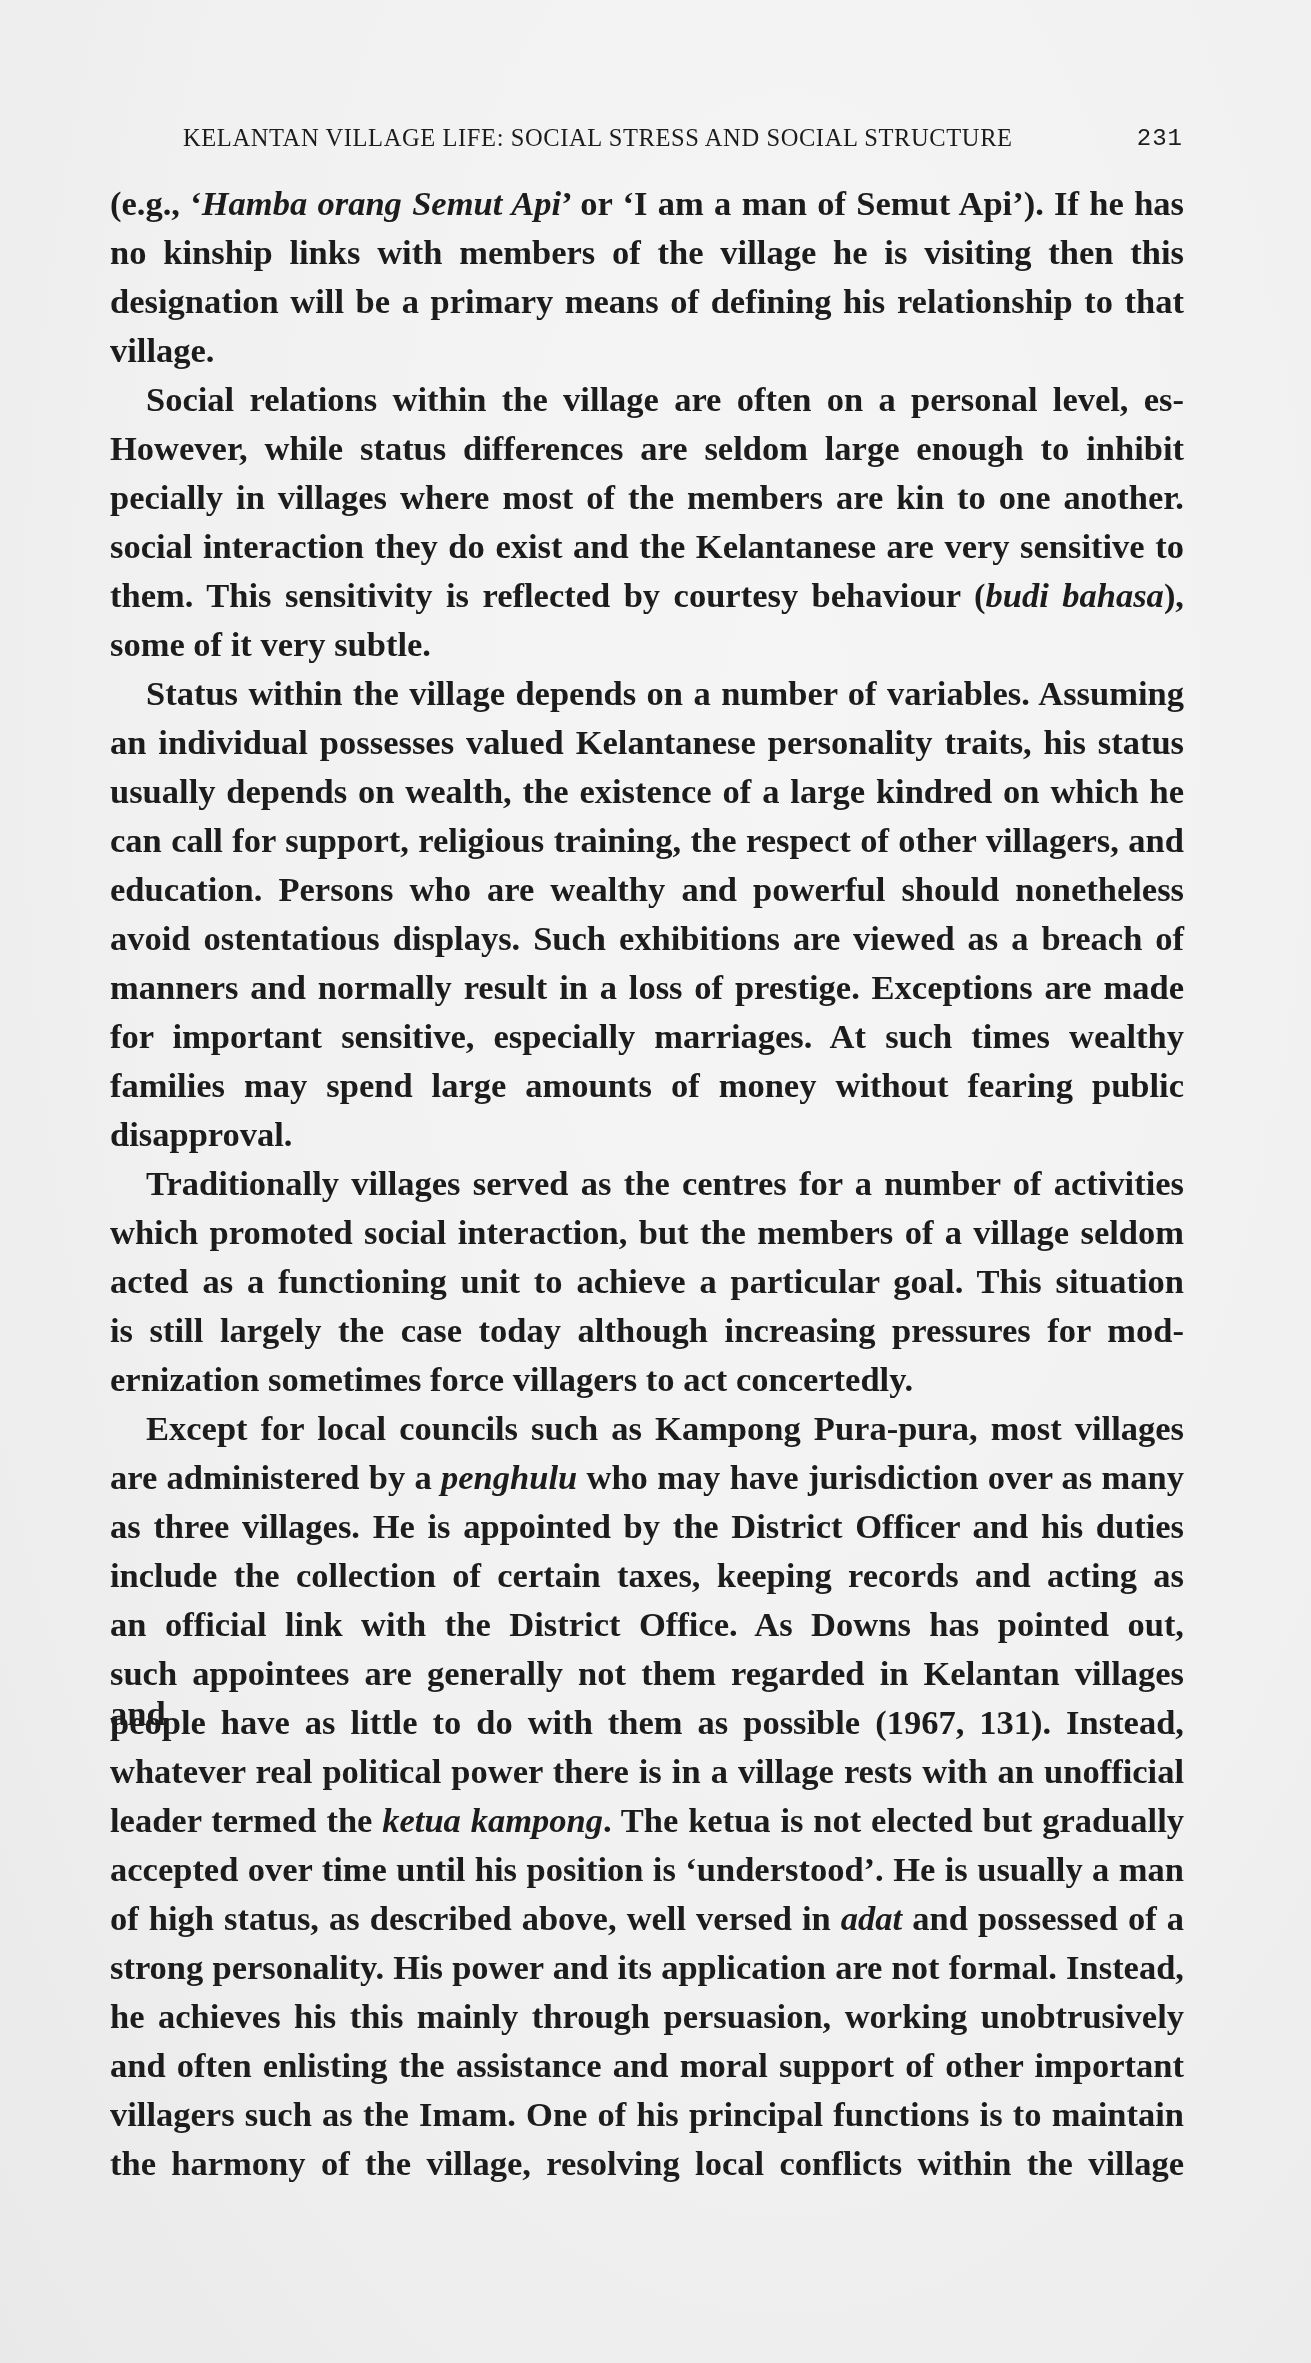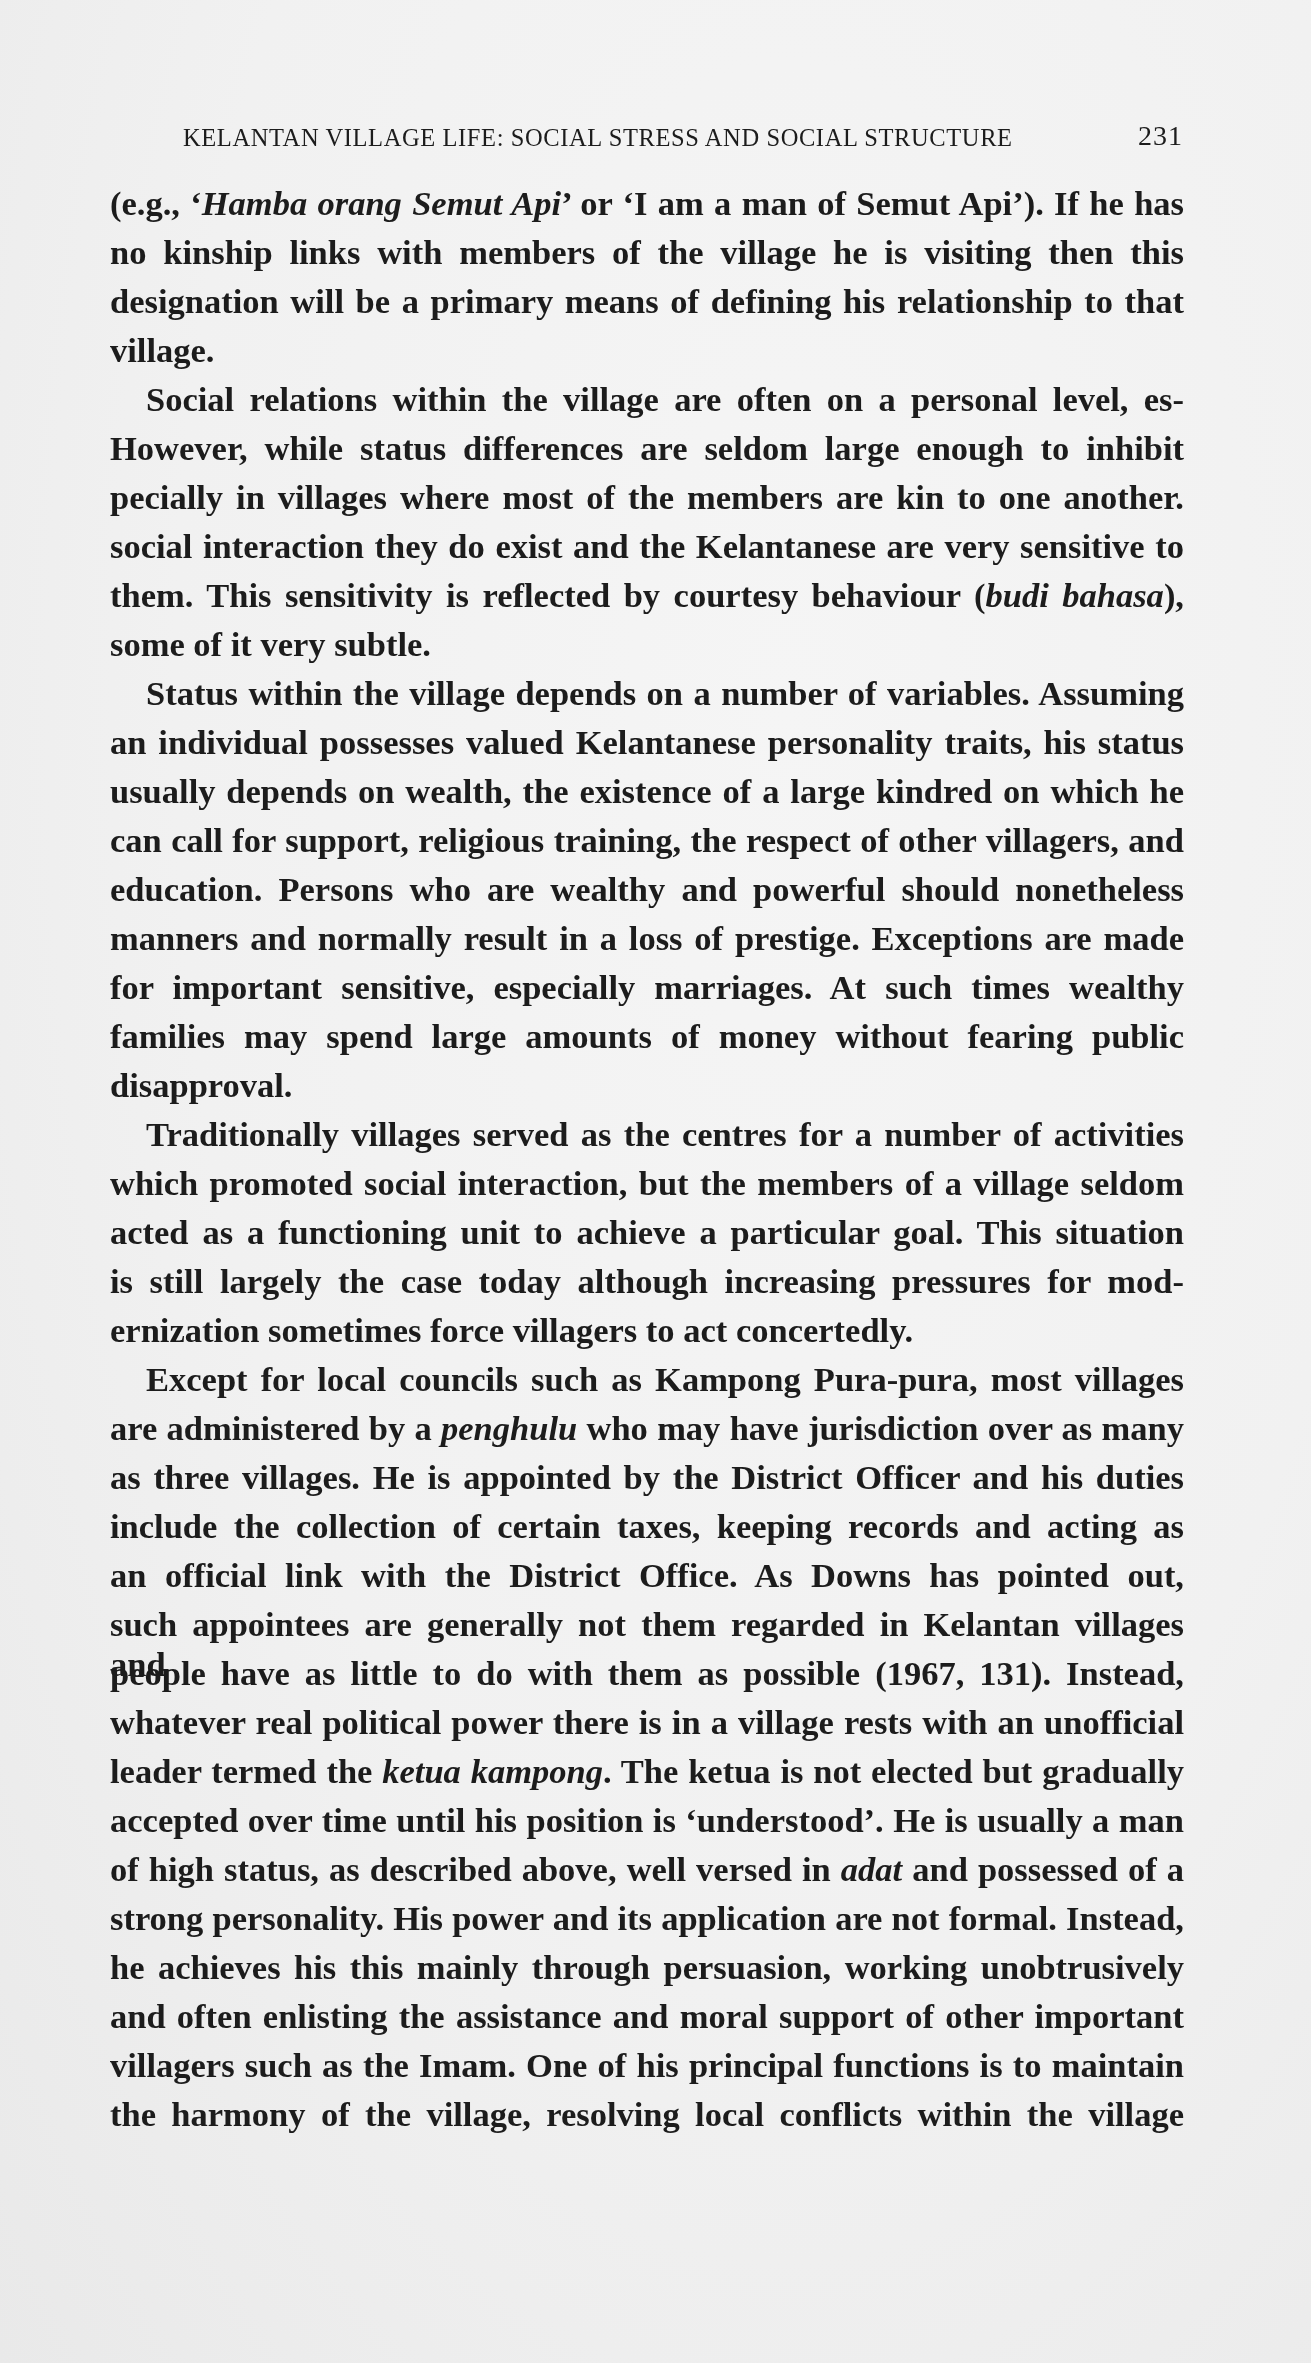--- a/index.html
+++ b/index.html
@@ -19,21 +19,21 @@
     width: 1000px;
     top: 120px;
     height: 32px;
     font-size: 24.5px;
     letter-spacing: 0.6px;
     white-space: nowrap;
     display: flex;
     justify-content: space-between;
     align-items: flex-end;
   }
-  .running-head .folio { font-size: 28px; letter-spacing: 1px; }
+  .running-head .folio { font-size: 24px; letter-spacing: 1px; font-family: Liberation Mono, monospace; }
   .body-text {
     position: absolute;
     left: 110px;
     top: 183px;
     width: 1074px;
     font-weight: bold;
   }
   .line {
     height: 49px;
     line-height: 40px;
@@ -102,20 +102,23 @@
           <span class="inner" style="text-align: justify; text-align-last: justify;"><span>an individual possesses valued Kelantanese personality traits, his status</span></span>
         </div>
         <div class="line">
           <span class="inner" style="text-align: justify; text-align-last: justify;"><span>usually depends on wealth, the existence of a large kindred on which he</span></span>
         </div>
         <div class="line">
           <span class="inner" style="text-align: justify; text-align-last: justify;"><span>can call for support, religious training, the respect of other villagers, and</span></span>
         </div>
         <div class="line">
           <span class="inner" style="text-align: justify; text-align-last: justify;"><span>education. Persons who are wealthy and powerful should nonetheless</span></span>
+        </div>
+        <div class="line">
+          <span class="inner" style="text-align: justify; text-align-last: justify;"><span>avoid ostentatious displays. Such exhibitions are viewed as a breach of</span></span>
         </div>
         <div class="line">
           <span class="inner" style="text-align: justify; text-align-last: justify;"><span>manners and normally result in a loss of prestige. Exceptions are made</span></span>
         </div>
         <div class="line">
           <span class="inner" style="text-align: justify; text-align-last: justify;"><span>for important sensitive, especially marriages. At such times wealthy</span></span>
         </div>
         <div class="line">
           <span class="inner" style="text-align: justify; text-align-last: justify;"><span>families may spend large amounts of money without fearing public</span></span>
         </div>

